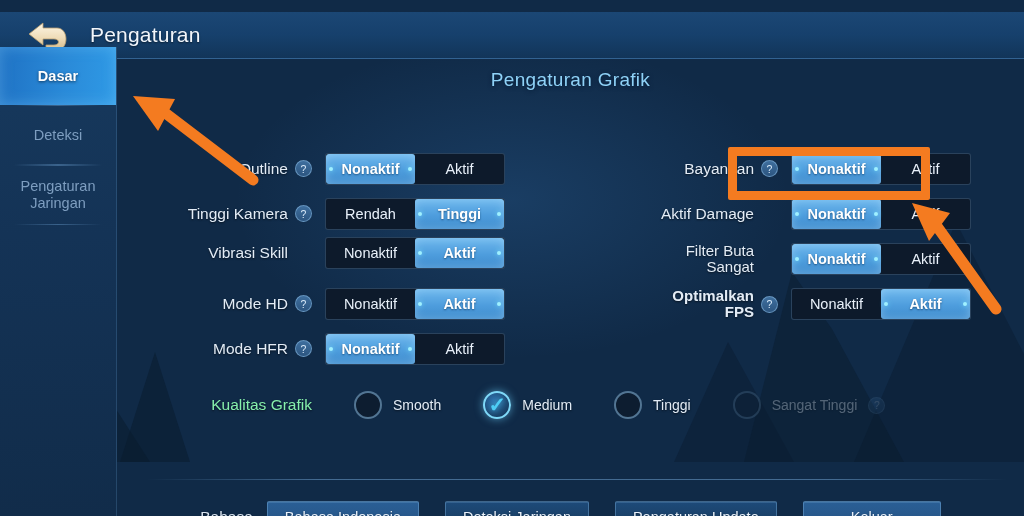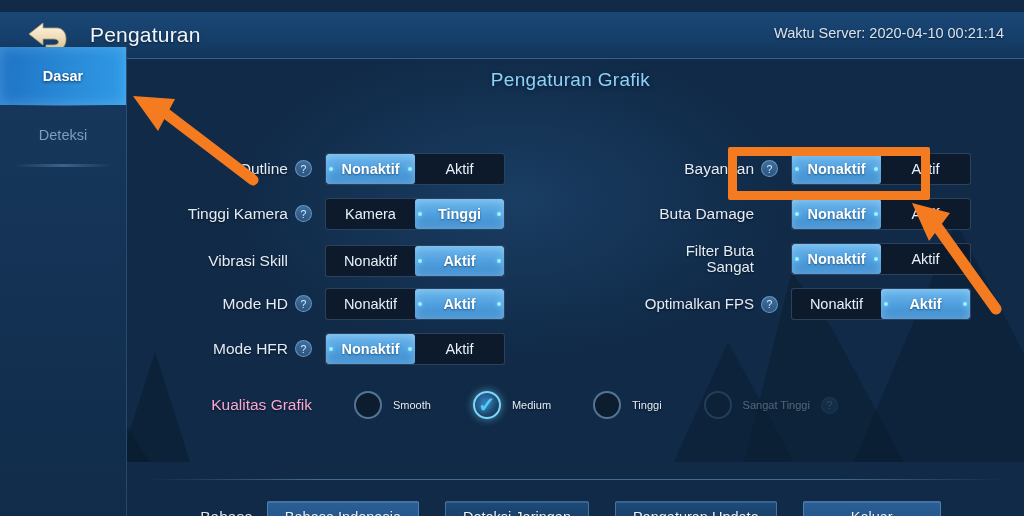--- a/index.html
+++ b/index.html
@@ -63,21 +63,21 @@
     text-shadow: 0 1px 2px rgba(0,0,0,.5);
   }
   .server-time {
     position: absolute; right: 20px; top: 13px;
     font-size: 14.5px; color: #d7e3f0;
     text-shadow: 0 1px 2px rgba(0,0,0,.6);
   }
 
   
   .sidebar {
-    position: absolute; left: 0; top: 47px; width: 127px; height: 469px;
+    position: absolute; left: 0; top: 47px; width: 117px; height: 469px;
     background: linear-gradient(180deg, #17395d 0%, #143356 40%, #112c4a 100%);
     border-right: 1px solid rgba(110,170,220,.22);
   }
   .side-item {
     position: relative;
     display: flex; align-items: center; justify-content: center;
     text-align: center;
     font-size: 14.5px; line-height: 1.15;
     color: #7e9ec0;
     padding: 0 6px;
@@ -163,21 +163,21 @@
   }
   .seg-opt.on::before { left: 3px; }
   .seg-opt.on::after  { right: 3px; }
 
   
   .quality {
     position: absolute; top: 330px; left: 0; width: 907px; height: 56px;
     display: flex; align-items: center;
   }
   .q-label {
-    width: 195px; text-align: right; font-size: 15.5px; color: #f9a8d4;
+    width: 195px; text-align: right; font-size: 15.5px; color: #86efac;
     text-shadow: 0 1px 2px rgba(0,0,0,.55);
   }
   .q-opt {
     display: flex; align-items: center; gap: 11px;
     margin-left: 42px; cursor: pointer;
   }
   .q-opt .radio {
     width: 28px; height: 28px; border-radius: 50%;
     background: #0d1d30;
     border: 2px solid rgba(140,190,230,.55);
@@ -187,21 +187,21 @@
     background: radial-gradient(circle at 35% 30%, #2d6da8, #12304e);
     border-color: #7fd8f8;
     box-shadow: 0 0 8px rgba(110,210,255,.6);
   }
   .q-opt .check {
     display: none; color: #4ecdf5; font-size: 21px; line-height: 1;
     font-weight: bold; text-shadow: 0 0 6px rgba(80,210,250,.9);
     transform: translateY(-1px);
   }
   .q-opt.checked .check { display: block; }
-  .q-opt .q-text { font-size: 11px; color: #e3ecf6; text-shadow: 0 1px 2px rgba(0,0,0,.55); }
+  .q-opt .q-text { font-size: 14px; color: #e3ecf6; text-shadow: 0 1px 2px rgba(0,0,0,.55); }
   .q-opt.disabled { opacity: .32; cursor: default; }
 
   .divider-h {
     position: absolute; left: 30px; top: 432px; width: 860px; height: 1px;
     background: linear-gradient(90deg, rgba(120,175,225,0), rgba(130,185,235,.45) 20%, rgba(130,185,235,.45) 80%, rgba(120,175,225,0));
   }
 
   
   .footer {
     position: absolute; left: 0; top: 442px; width: 907px; height: 56px;
@@ -254,33 +254,35 @@
           <linearGradient id="bgr" x1="0" y1="0" x2="0" y2="1">
             <stop offset="0" stop-color="#fdf6e6"></stop>
             <stop offset="0.55" stop-color="#efdcb8"></stop>
             <stop offset="1" stop-color="#d6bd8e"></stop>
           </linearGradient>
         </defs>
         <path d="M17 4 L3 15 L17 26 L17 20 L28 20 C34 20 34 26 28 26 L20 26 L20 31 L31 31 C43 31 43 9 31 9 L17 9 Z" fill="url(#bgr)" stroke="#b79d6e" stroke-width="0.8"></path>
       </svg>
     </div>
     <div class="page-title">Pengaturan</div>
-    <div class="server-time">Waktu Server: 2020-04-10 00:21:14</div>
   </div>
 
   <div class="sidebar">
     <div class="side-item active h58">
       <span class="lbl">Dasar</span>
     </div>
     <div class="side-divider"></div>
     <div class="side-item h58">
       <span class="lbl">Deteksi</span>
     </div>
     <div class="side-divider"></div>
     <div class="side-divider"></div>
+    <div class="side-item h58">
+      <span class="lbl">Pengaturan Jaringan</span>
+    </div>
     <div class="side-divider"></div>
   </div>
 
   <div class="content">
     <div class="panel-title">Pengaturan Grafik</div>
 
     <div class="rows">
 
       <div class="srow left" style="top:48px">
         <div class="lbl-wrap">
@@ -292,26 +294,26 @@
           <div class="seg-opt">Aktif</div>
         </div>
       </div>
 
       <div class="srow left" style="top:93px">
         <div class="lbl-wrap">
           <span class="row-label">Tinggi Kamera</span>
           <span class="help">?</span>
         </div>
         <div class="seg">
-          <div class="seg-opt">Kamera</div>
+          <div class="seg-opt">Rendah</div>
           <div class="seg-opt on">Tinggi</div>
         </div>
       </div>
 
-      <div class="srow left" style="top:140px">
+      <div class="srow left" style="top:132px">
         <div class="lbl-wrap">
           <span class="row-label">Vibrasi Skill</span>
           <span class="help ph">?</span>
         </div>
         <div class="seg">
           <div class="seg-opt">Nonaktif</div>
           <div class="seg-opt on">Aktif</div>
         </div>
       </div>
 
@@ -343,21 +345,21 @@
           <span class="help">?</span>
         </div>
         <div class="seg">
           <div class="seg-opt on">Nonaktif</div>
           <div class="seg-opt">Aktif</div>
         </div>
       </div>
 
       <div class="srow right" style="top:93px">
         <div class="lbl-wrap">
-          <span class="row-label">Buta Damage</span>
+          <span class="row-label">Aktif Damage</span>
           <span class="help ph">?</span>
         </div>
         <div class="seg">
           <div class="seg-opt on">Nonaktif</div>
           <div class="seg-opt">Aktif</div>
         </div>
       </div>
 
       <div class="srow right" style="top:138px">
         <div class="lbl-wrap">
@@ -365,21 +367,21 @@
           <span class="help ph">?</span>
         </div>
         <div class="seg">
           <div class="seg-opt on">Nonaktif</div>
           <div class="seg-opt">Aktif</div>
         </div>
       </div>
 
       <div class="srow right" style="top:183px">
         <div class="lbl-wrap">
-          <span class="row-label two" style="white-space: normal; max-width: 110px;">Optimalkan FPS</span>
+          <span class="row-label two" style="white-space: normal; max-width: 110px; font-weight: bold;">Optimalkan FPS</span>
           <span class="help">?</span>
         </div>
         <div class="seg">
           <div class="seg-opt">Nonaktif</div>
           <div class="seg-opt on">Aktif</div>
         </div>
       </div>
     </div>
 
     <div class="quality">

